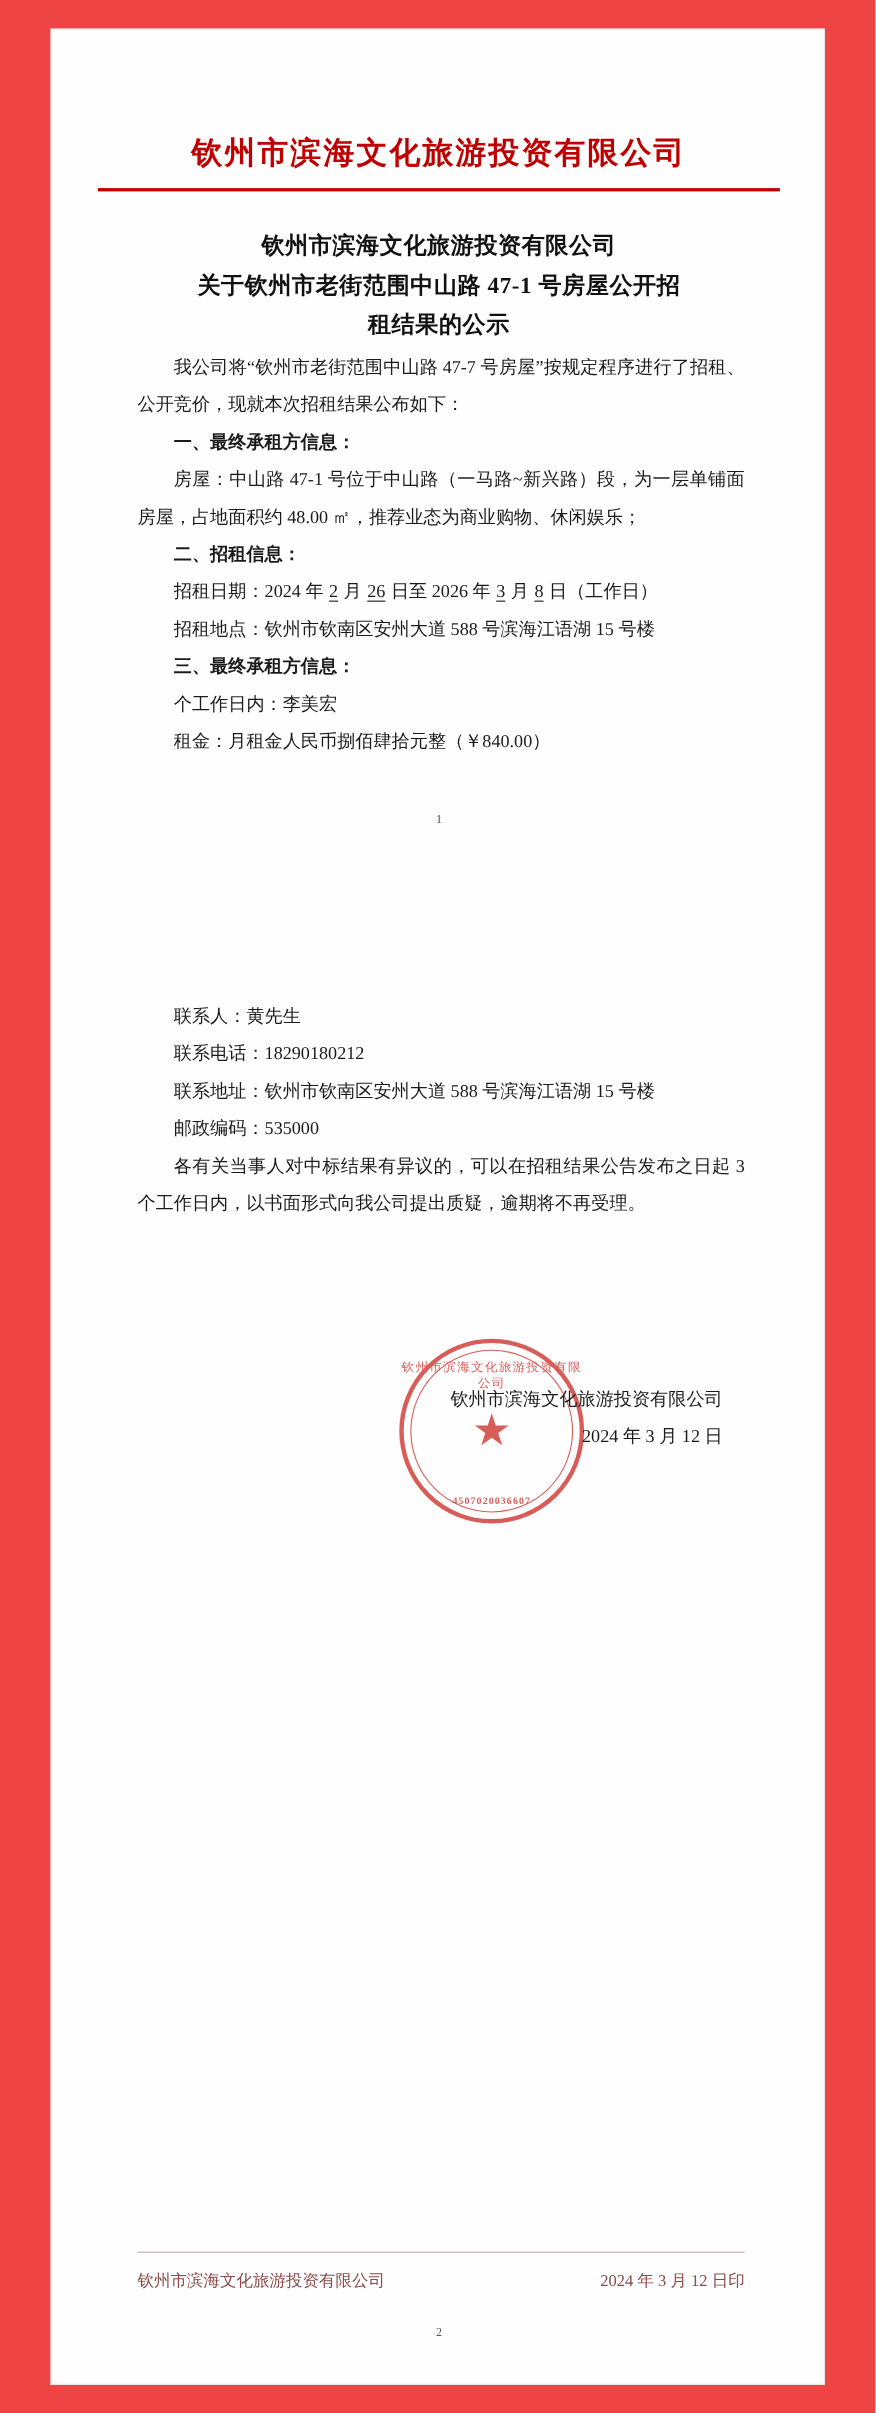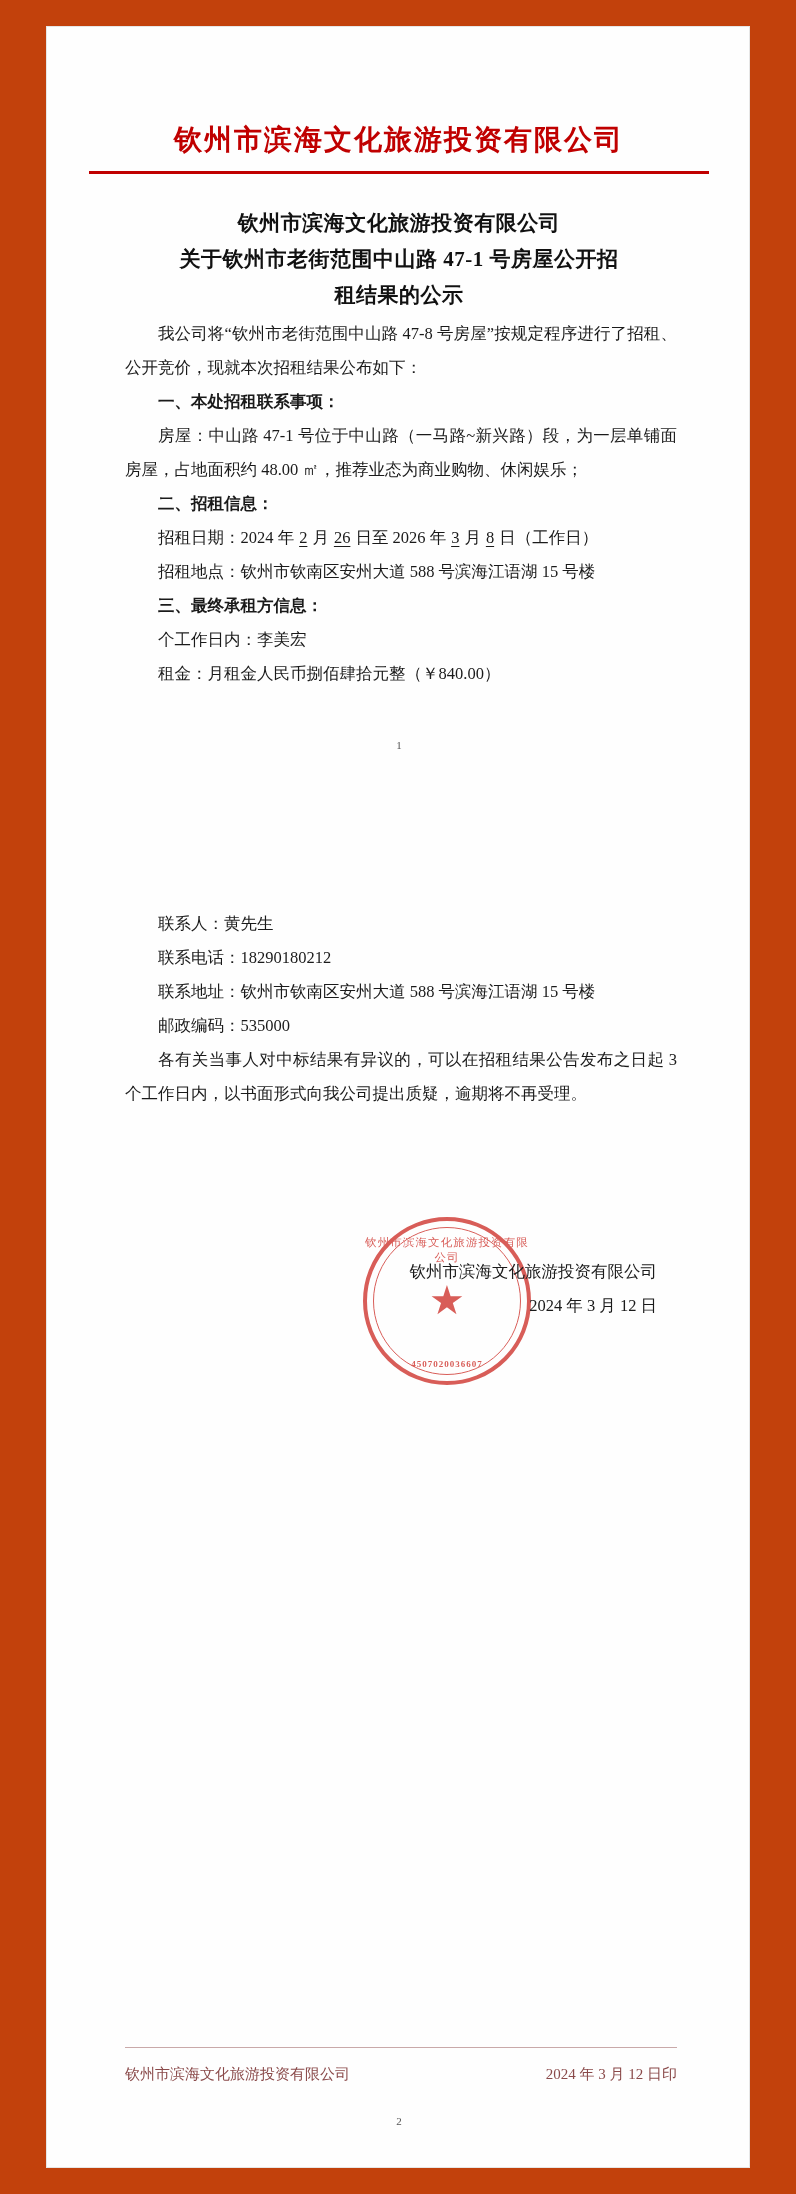--- a/index.html
+++ b/index.html
@@ -9,21 +9,21 @@
   }
   body {
     width: 796px;
     font-family: "Liberation Serif", "DejaVu Serif", serif;
     color: #1a1a1a;
   }
   .page {
     position: relative;
     width: 796px;
     height: 2194px;
-    background: #c2410c;
+    background: #ef4444;
     overflow: hidden;
     box-sizing: border-box;
   }
   .sheet {
     position: absolute;
     left: 46px;
     top: 26px;
     width: 704px;
     height: 2142px;
     background: #fefefe;
@@ -212,22 +212,22 @@
       <div class="letterhead-rule"></div>
     </div>
 
     <div class="doc-title">
       <span class="line">钦州市滨海文化旅游投资有限公司</span>
       <span class="line">关于钦州市老街范围中山路 47-1 号房屋公开招</span>
       <span class="line">租结果的公示</span>
     </div>
 
     <div class="body-block blk1">
-      <p class="indent2">我公司将“钦州市老街范围中山路 47-8 号房屋”按规定程序进行了招租、公开竞价，现就本次招租结果公布如下：</p>
-      <p class="sec-head">一、本处招租联系事项：</p>
+      <p class="indent2">我公司将“钦州市老街范围中山路 47-7 号房屋”按规定程序进行了招租、公开竞价，现就本次招租结果公布如下：</p>
+      <p class="sec-head">一、最终承租方信息：</p>
       <p class="indent2">房屋：中山路 47-1 号位于中山路（一马路~新兴路）段，为一层单铺面房屋，占地面积约 48.00 ㎡，推荐业态为商业购物、休闲娱乐；</p>
       <p class="sec-head">二、招租信息：</p>
       <p class="indent2">
         <span>招租日期：2024 年</span><span class="fill">2</span><span>月</span><span class="fill">26</span><span>日至 2026 年</span><span class="fill">3</span><span>月</span><span class="fill">8</span><span>日（工作日）</span>
       </p>
       <p class="indent2">招租地点：钦州市钦南区安州大道 588 号滨海江语湖 15 号楼</p>
       <p class="sec-head">三、最终承租方信息：</p>
       <p class="indent2">个工作日内：李美宏</p>
       <p class="indent2">租金：月租金人民币捌佰肆拾元整（￥840.00）</p>
     </div>

